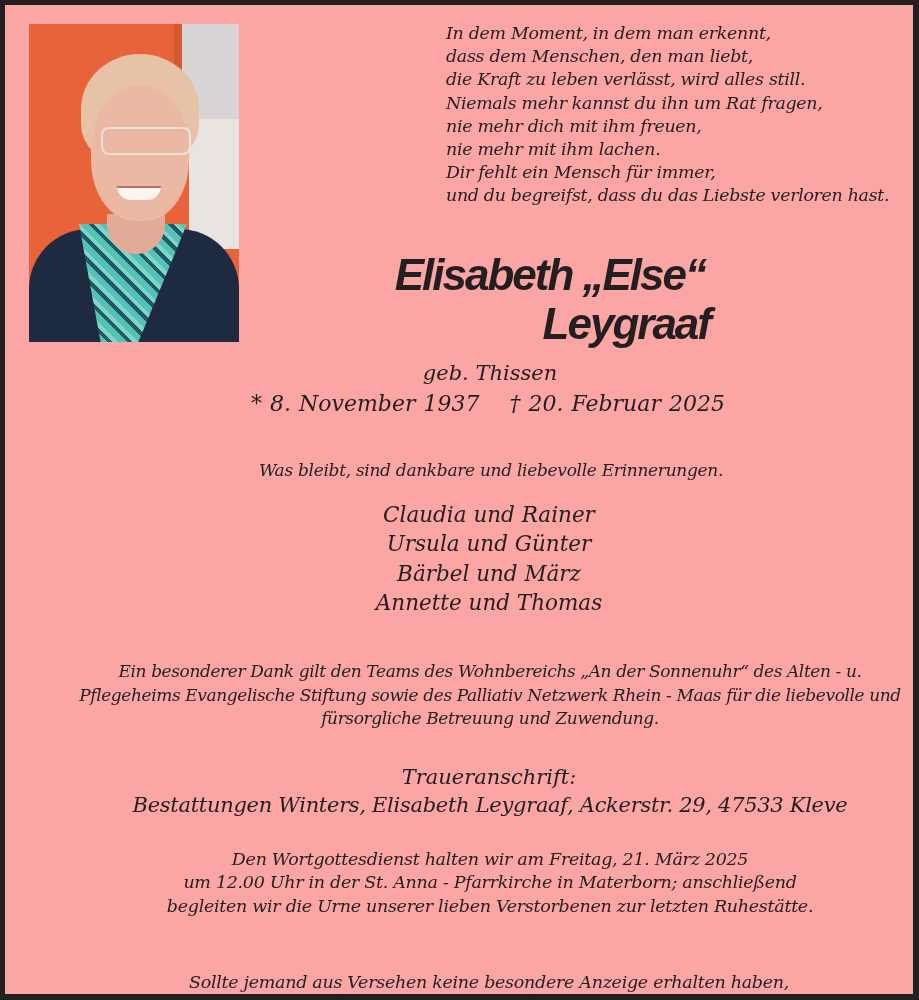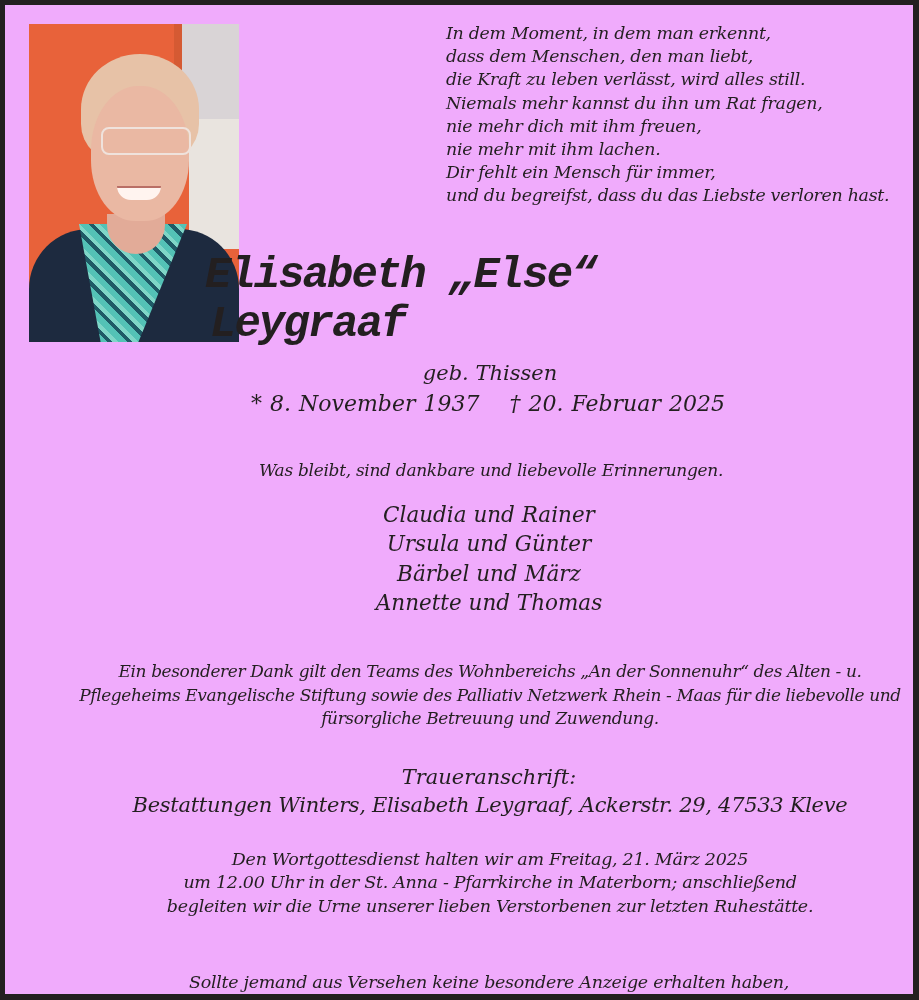--- a/index.html
+++ b/index.html
@@ -5,21 +5,21 @@
   html, body { margin: 0; padding: 0; }
   body {
     width: 919px; height: 1000px; overflow: hidden;
     background: #231f20;
     font-family: "DejaVu Serif", serif;
     color: #231f20;
   }
   .page {
     position: absolute; left: 5px; top: 5px;
     width: 908px; height: 989px;
-    background: #f0abfc;
+    background: #fca5a5;
   }
   .photo {
     position: absolute; left: 24px; top: 19px;
     width: 210px; height: 318px;
     overflow: hidden;
     background: #e8623a;
   }
   .photo .bg-window { position:absolute; left:150px; top:0; width:60px; height:95px; background:#d9d4d6; }
   .photo .bg-frame { position:absolute; left:145px; top:0; width:8px; height:95px; background:#d55a33; }
   .photo .bg-chair { position:absolute; left:160px; top:95px; width:50px; height:130px; background:#e9e4df; }
@@ -34,22 +34,22 @@
   .photo .neck { position:absolute; left:78px; top:190px; width:58px; height:40px; border-radius:0 0 30px 30px; background:#e2ab98; }
 
   .poem {
     position: absolute; left: 441px; top: 17px;
     font-style: italic; font-size: 17.4px; line-height: 23.2px;
     letter-spacing: -0.3px;
   }
   .poem div { white-space: nowrap; }
 
   .name {
-    position: absolute; left: 200px; width: 500px; text-align: left;
-    font-family: Liberation Mono, monospace; font-style: italic; font-weight: bold;
+    position: absolute; left: 200px; width: 500px; text-align: right;
+    font-family: Liberation Sans, sans-serif; font-style: italic; font-weight: bold;
     font-size: 44px; letter-spacing: -2px; line-height: 50px;
   }
   .name.first { top: 245px; }
   .name.last { top: 294px; left: 205px; }
 
   .center { position: absolute; left: 0; width: 908px; text-align: center; font-style: italic; white-space: nowrap; padding-left: 36px; }
   .birthname { top: 356px; font-size: 21px; left: -5px; }
   .dates { top: 386px; font-size: 22px; word-spacing: 1px; left: -7px; }
   .dates .gap { display: inline-block; width: 30px; }
   .tagline { top: 455px; font-size: 17px; letter-spacing: -0.3px; left:-4px; }

